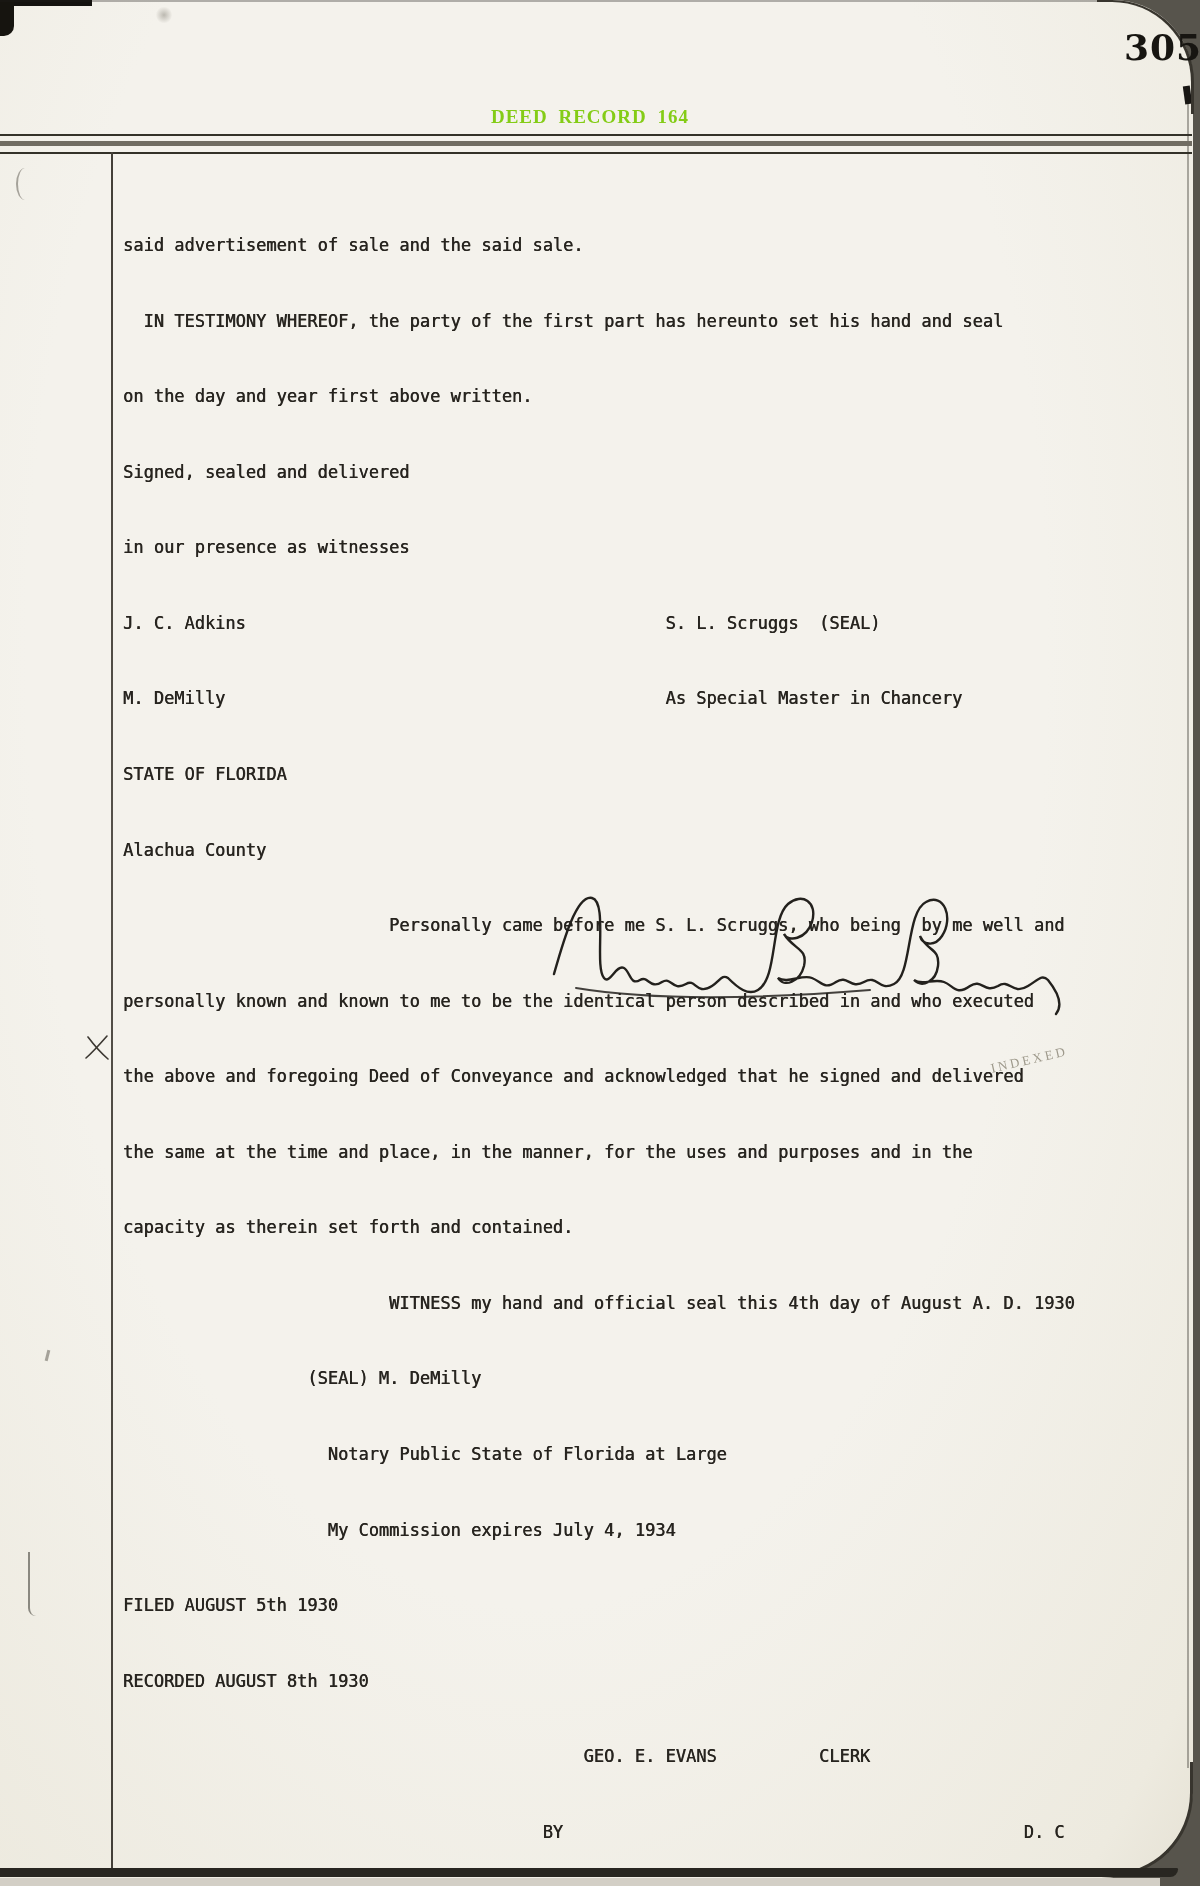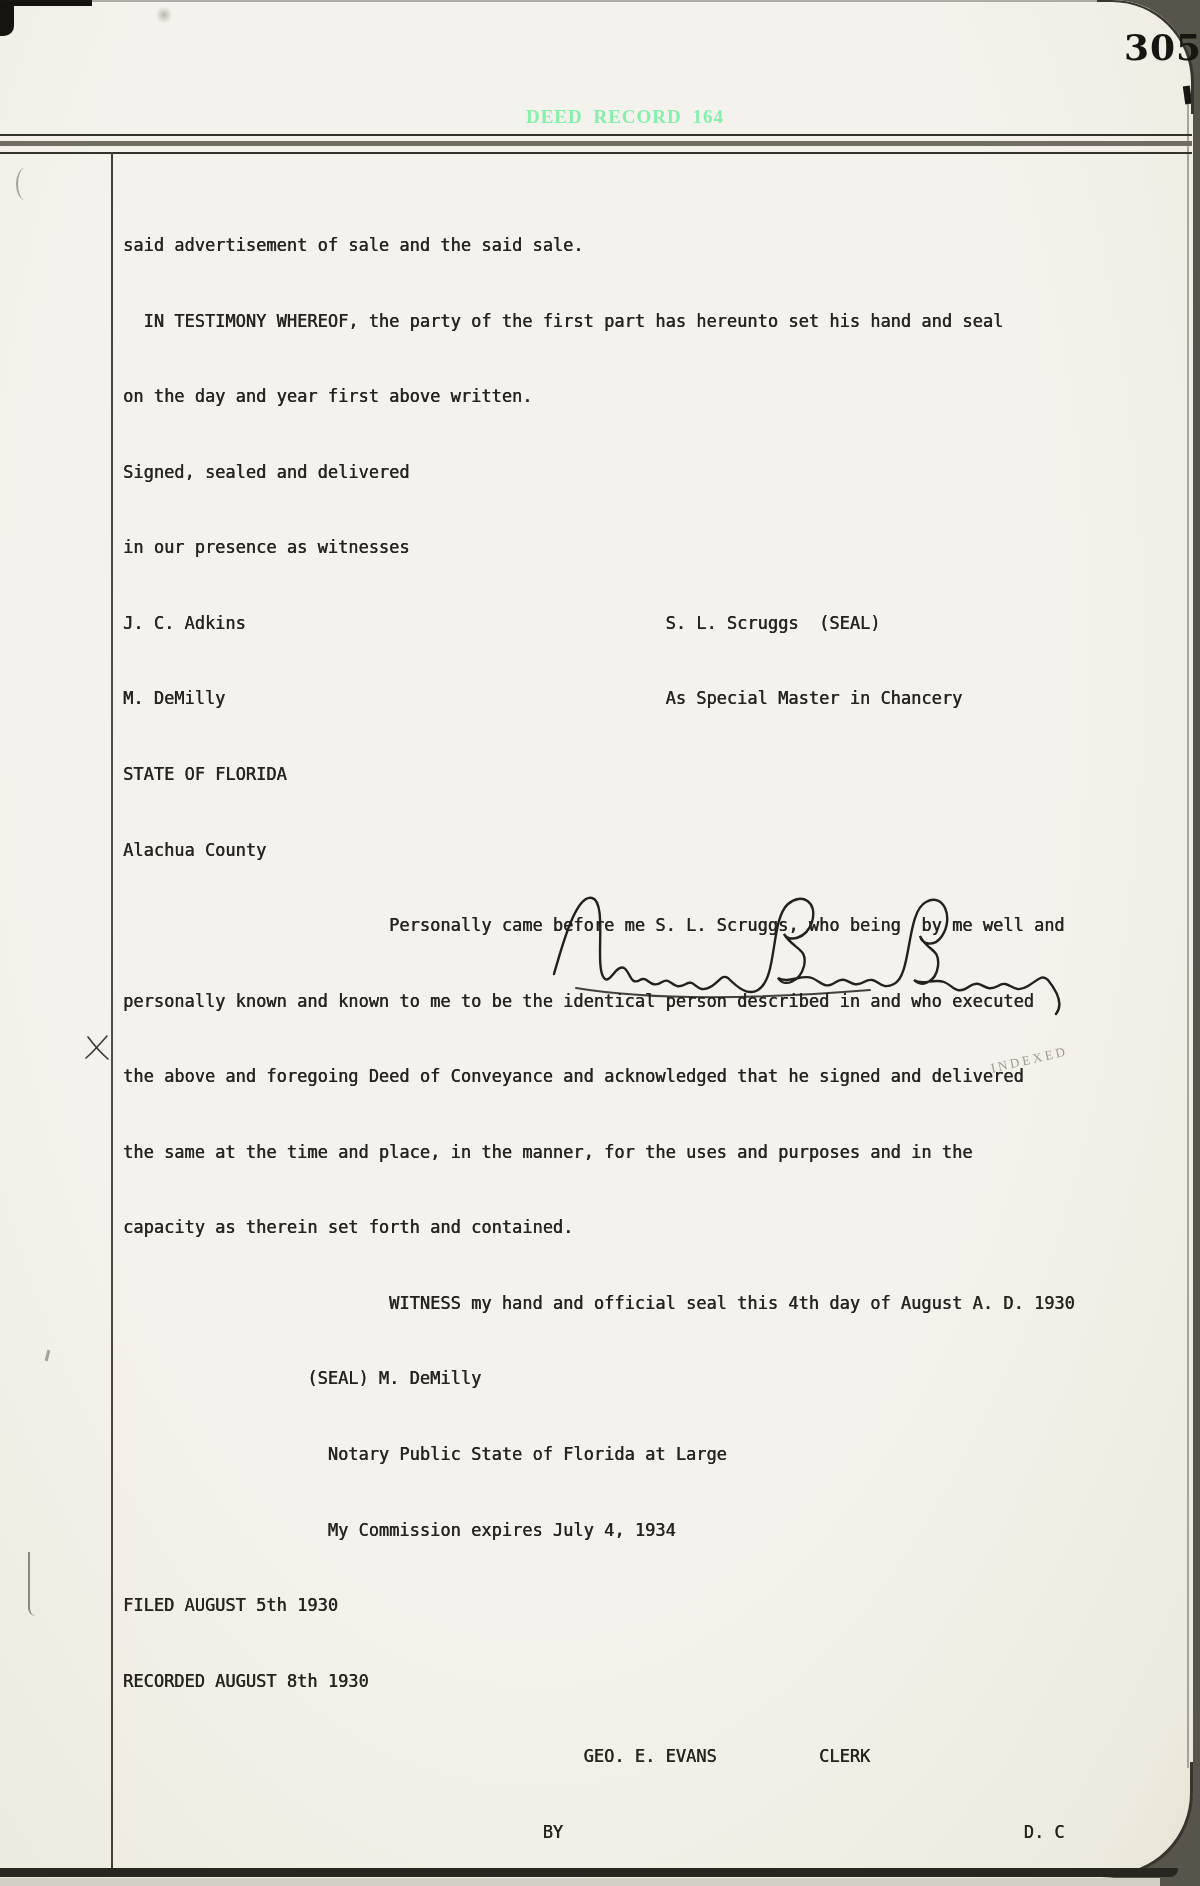--- a/index.html
+++ b/index.html
@@ -28,22 +28,22 @@
   
   .arc-tr{position:absolute;left:1097px;top:0;width:94px;height:112px;
     border-top-right-radius:82px;border-top:2px solid #38352e;border-right:3px solid #38352e;}
   .arc-br{position:absolute;left:1100px;top:1762px;width:90px;height:112px;
     border-bottom-right-radius:84px;border-bottom:3px solid #38352e;border-right:3px solid #38352e;}
   .right-edge{position:absolute;left:1187px;top:104px;width:2px;height:1664px;background:rgba(60,57,50,.4);}
 
   
   .page-number{position:absolute;left:1124px;top:26px;font-family:"DejaVu Serif",serif;
     font-weight:bold;font-size:36px;color:#171511;letter-spacing:1px;}
-  .book-header{position:absolute;left:625px;top:106px;transform:translateX(-50%);
-    font-family:"Liberation Serif",serif;font-weight:700;font-size:19px;color:#86efac;
+  .book-header{position:absolute;left:590px;top:106px;transform:translateX(-50%);
+    font-family:"Liberation Serif",serif;font-weight:700;font-size:19px;color:#84cc16;
     letter-spacing:1px;word-spacing:5px;white-space:nowrap;}
 
   
   .rule1{position:absolute;left:0;top:134px;width:1192px;height:2px;background:#343229;}
   .rule2{position:absolute;left:0;top:141px;width:1192px;height:5px;background:#716d63;}
   .rule3{position:absolute;left:0;top:152px;width:1192px;height:2px;background:#343229;}
   .margin-line{position:absolute;left:111px;top:152px;width:2px;height:1716px;
     background:linear-gradient(180deg,#433f38,#55514a 40%,#433f38);}
   .bottom-band{position:absolute;left:0;top:1868px;width:1178px;height:9px;background:#282621;
     border-top-right-radius:6px;border-bottom-right-radius:40px;}

